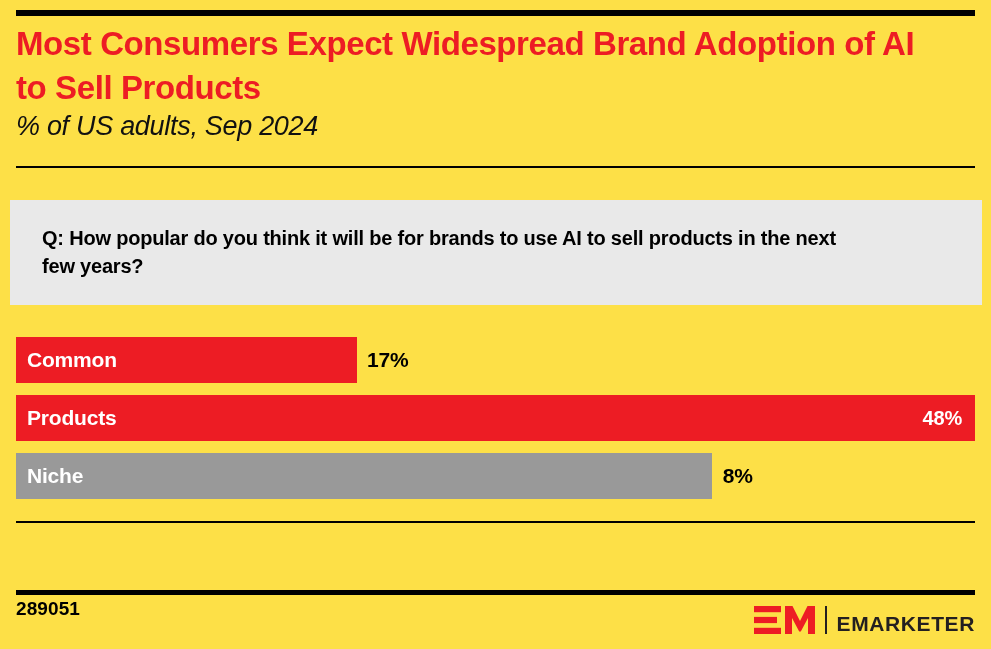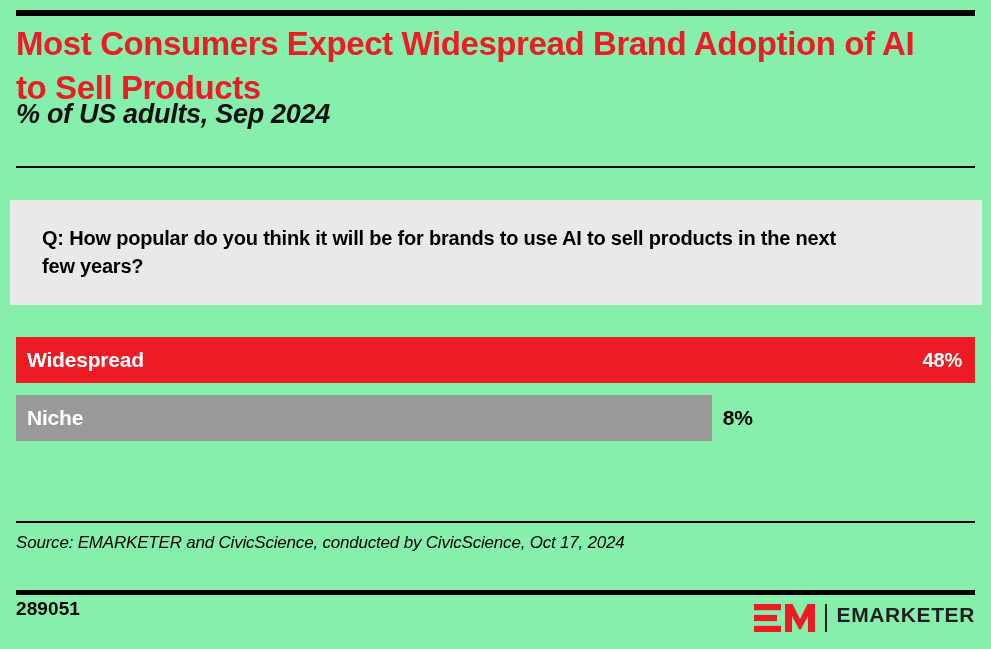--- a/index.html
+++ b/index.html
@@ -12,21 +12,21 @@
     width: 991px;
     height: 649px;
     overflow: hidden;
     font-family: "Liberation Sans", sans-serif;
     -webkit-font-smoothing: antialiased;
   }
   .page {
     position: relative;
     width: 991px;
     height: 649px;
-    background: #86efac;
+    background: #fde047;
   }
 
   
   .rule-top {
     position: absolute;
     left: 16px;
     top: 10px;
     width: 959px;
     height: 6px;
     background: #000000;
@@ -64,26 +64,26 @@
     width: 900px;
     color: #ED1C24;
     font-size: 33px;
     font-weight: bold;
     line-height: 1.32;
     letter-spacing: -0.4px;
   }
   .subtitle {
     position: absolute;
     left: 16px;
-    top: 100px;
+    top: 112px;
     width: 900px;
     color: #111111;
     font-size: 27px;
     font-style: italic;
-    font-weight: bold;
+    font-weight: normal;
     line-height: 1.1;
     letter-spacing: -0.3px;
   }
 
   
   .question-box {
     position: absolute;
     left: 10px;
     top: 200px;
     width: 972px;
@@ -179,21 +179,21 @@
     color: #000000;
     font-size: 19px;
     font-weight: bold;
     letter-spacing: 0.1px;
   }
   .brand {
     position: absolute;
     right: 16px;
     top: 604px;
     display: flex;
-    align-items: flex-start;
+    align-items: flex-end;
     height: 30px;
   }
   .brand-mark {
     display: block;
   }
   .brand-divider {
     width: 2px;
     height: 28px;
     background: #231f20;
     margin: 0 10px 0 9px;
@@ -216,41 +216,46 @@
   <div class="title">Most Consumers Expect Widespread Brand Adoption of AI to Sell Products</div>
   <div class="subtitle">% of US adults, Sep 2024</div>
 
   <div class="rule-under-subtitle"></div>
 
   <div class="question-box"></div>
   <div class="question-text">Q: How popular do you think it will be for brands to use AI to sell products in the next few years?</div>
 
   <div class="bars">
 
+    <div class="bar-row">
+      <div class="bar-fill" style="width: 35.6%; background: rgb(237, 28, 36);">
+        <span class="bar-label">Common</span>
+      </div>
+      <span class="bar-value-outside" style="left: 36.6%;">17%</span>
+    </div>
 
     <div class="bar-row">
       <div class="bar-fill" style="width: 100%; background: rgb(237, 28, 36);">
-        <span class="bar-label">Widespread</span>
+        <span class="bar-label">Products</span>
         <span class="bar-value-inside">48%</span>
       </div>
     </div>
 
     <div class="bar-row">
       <div class="bar-fill" style="width: 72.6%; background: rgb(153, 153, 153);">
         <span class="bar-label">Niche</span>
       </div>
       <span class="bar-value-outside" style="left: 73.7%;">8%</span>
     </div>
 
   </div>
 
   <div class="rule-above-note"></div>
 
   <div class="note-block">
-    <div>Source: EMARKETER and CivicScience, conducted by CivicScience, Oct 17, 2024</div>
   </div>
 
   <div class="rule-above-footer"></div>
 
   <div class="chart-id">289051</div>
 
   <div class="brand">
     <svg class="brand-mark" width="62" height="28" viewBox="0 0 62 28" aria-hidden="true">
       <rect x="0" y="0" width="27" height="6.2" fill="#ED1C24"></rect>
       <rect x="0" y="10.9" width="23" height="6.2" fill="#ED1C24"></rect>

